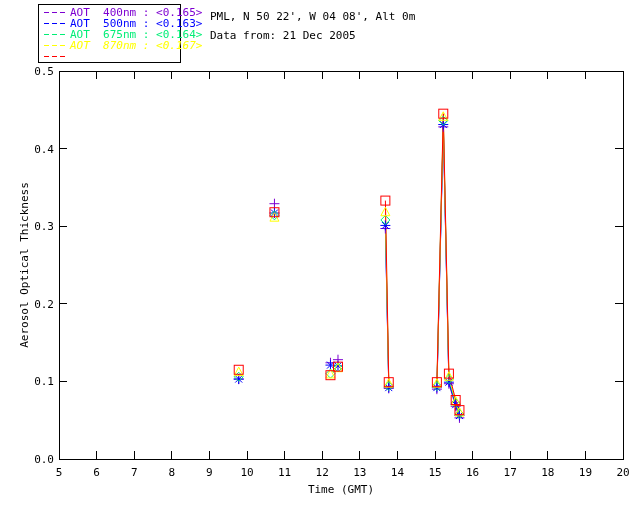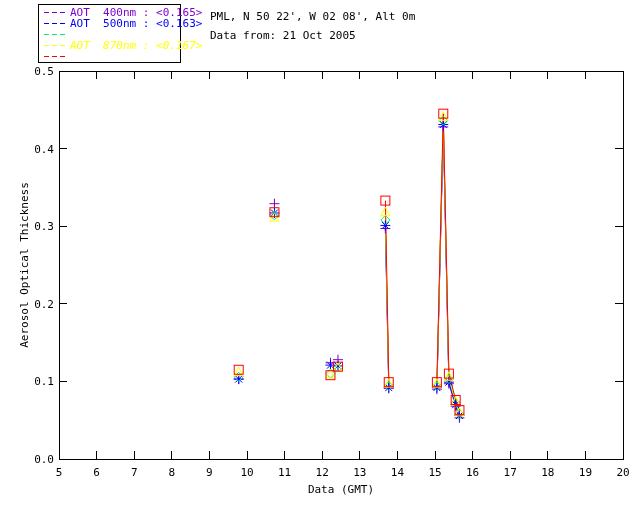--- a/index.html
+++ b/index.html
@@ -172,31 +172,32 @@
     <div class="legend-row">
       <span class="legend-dash" style="background: repeating-linear-gradient(90deg, rgb(125, 0, 209) 0px, rgb(125, 0, 209) 5px, transparent 5px, transparent 8px);"></span>
       <span class="legend-text" style="color: rgb(125, 0, 209);">AOT  400nm : &lt;0.165&gt;</span>
     </div>
     <div class="legend-row">
       <span class="legend-dash" style="background: repeating-linear-gradient(90deg, rgb(0, 0, 255) 0px, rgb(0, 0, 255) 5px, transparent 5px, transparent 8px);"></span>
       <span class="legend-text" style="color: rgb(0, 0, 255);">AOT  500nm : &lt;0.163&gt;</span>
     </div>
     <div class="legend-row">
       <span class="legend-dash" style="background: repeating-linear-gradient(90deg, rgb(0, 238, 118) 0px, rgb(0, 238, 118) 5px, transparent 5px, transparent 8px);"></span>
+      <span class="legend-text" style="color: rgb(0, 238, 118);">AOT  675nm : &lt;0.164&gt;</span>
     </div>
     <div class="legend-row">
       <span class="legend-dash" style="background: repeating-linear-gradient(90deg, rgb(255, 255, 0) 0px, rgb(255, 255, 0) 5px, transparent 5px, transparent 8px);"></span>
       <span class="legend-text" style="color: rgb(255, 255, 0); font-style: italic;">AOT  870nm : &lt;0.167&gt;</span>
     </div>
     <div class="legend-row">
       <span class="legend-dash" style="background: repeating-linear-gradient(90deg, rgb(255, 0, 0) 0px, rgb(255, 0, 0) 5px, transparent 5px, transparent 8px);"></span>
     </div>
   </div>
 
   <div class="header">
-    <div>PML, N 50 22', W 02 08', Alt 0m</div>
-    <div>Data from: 21 Oct 2005</div>
+    <div>PML, N 50 22', W 04 08', Alt 0m</div>
+    <div>Data from: 21 Dec 2005</div>
   </div>
 
-  <div class="xlabel">Data (GMT)</div>
+  <div class="xlabel">Time (GMT)</div>
   <div class="ylabel">Aerosol Optical Thickness</div>
 
 </div>
 
 </body></html>

